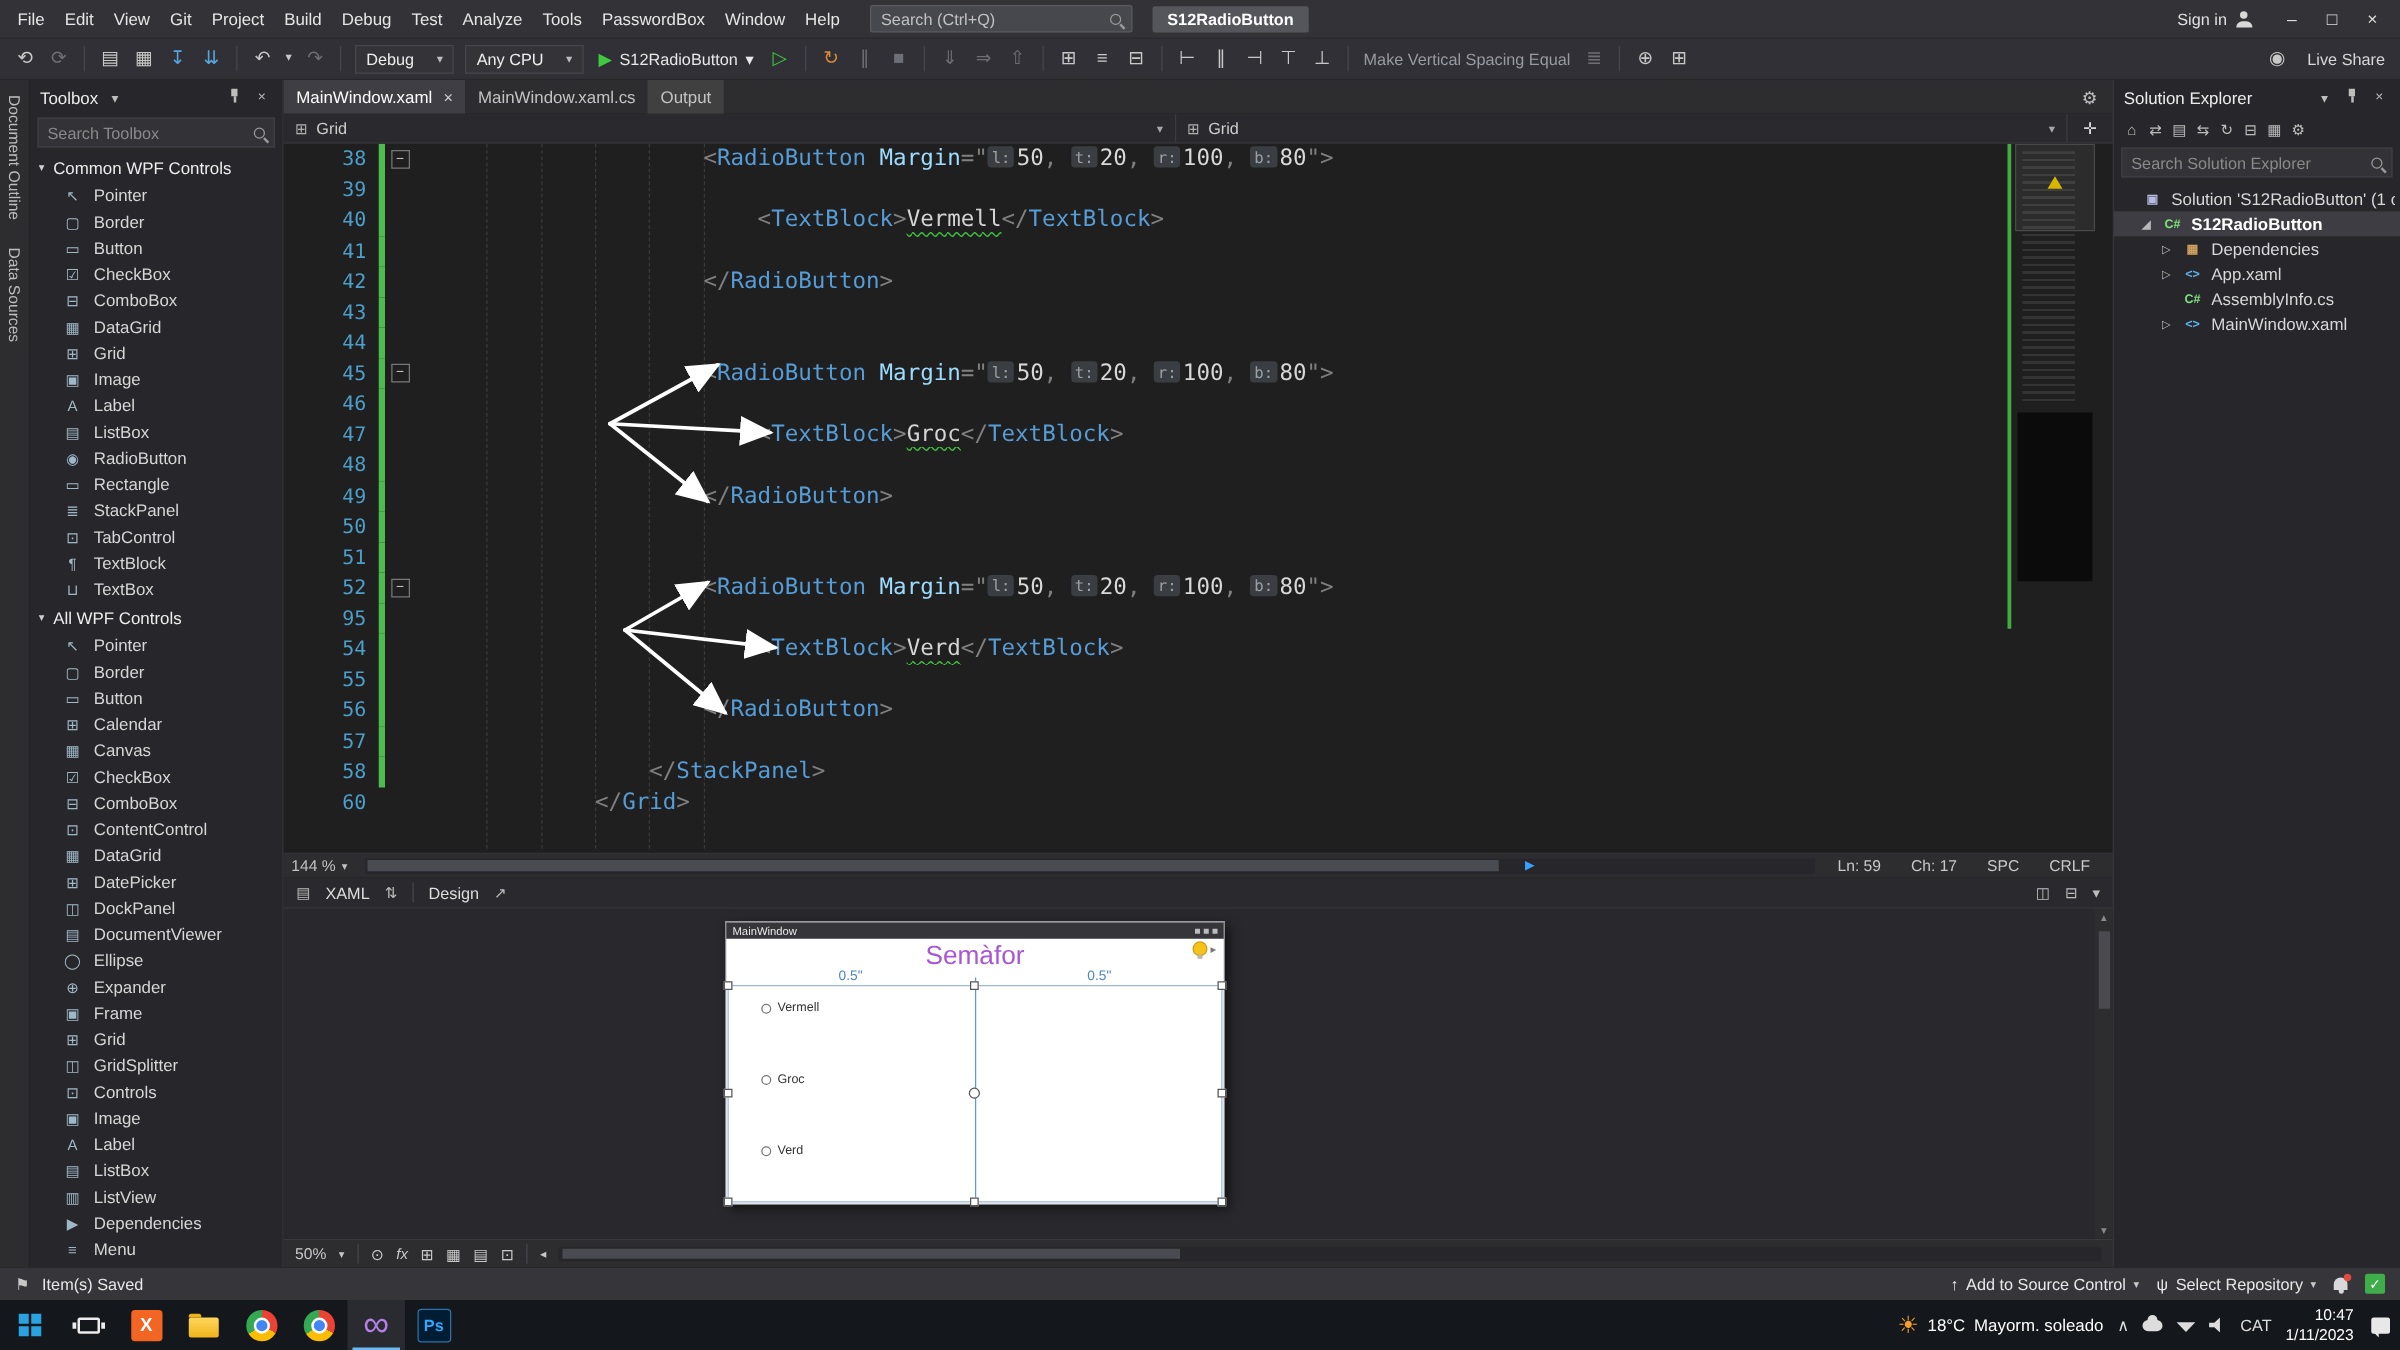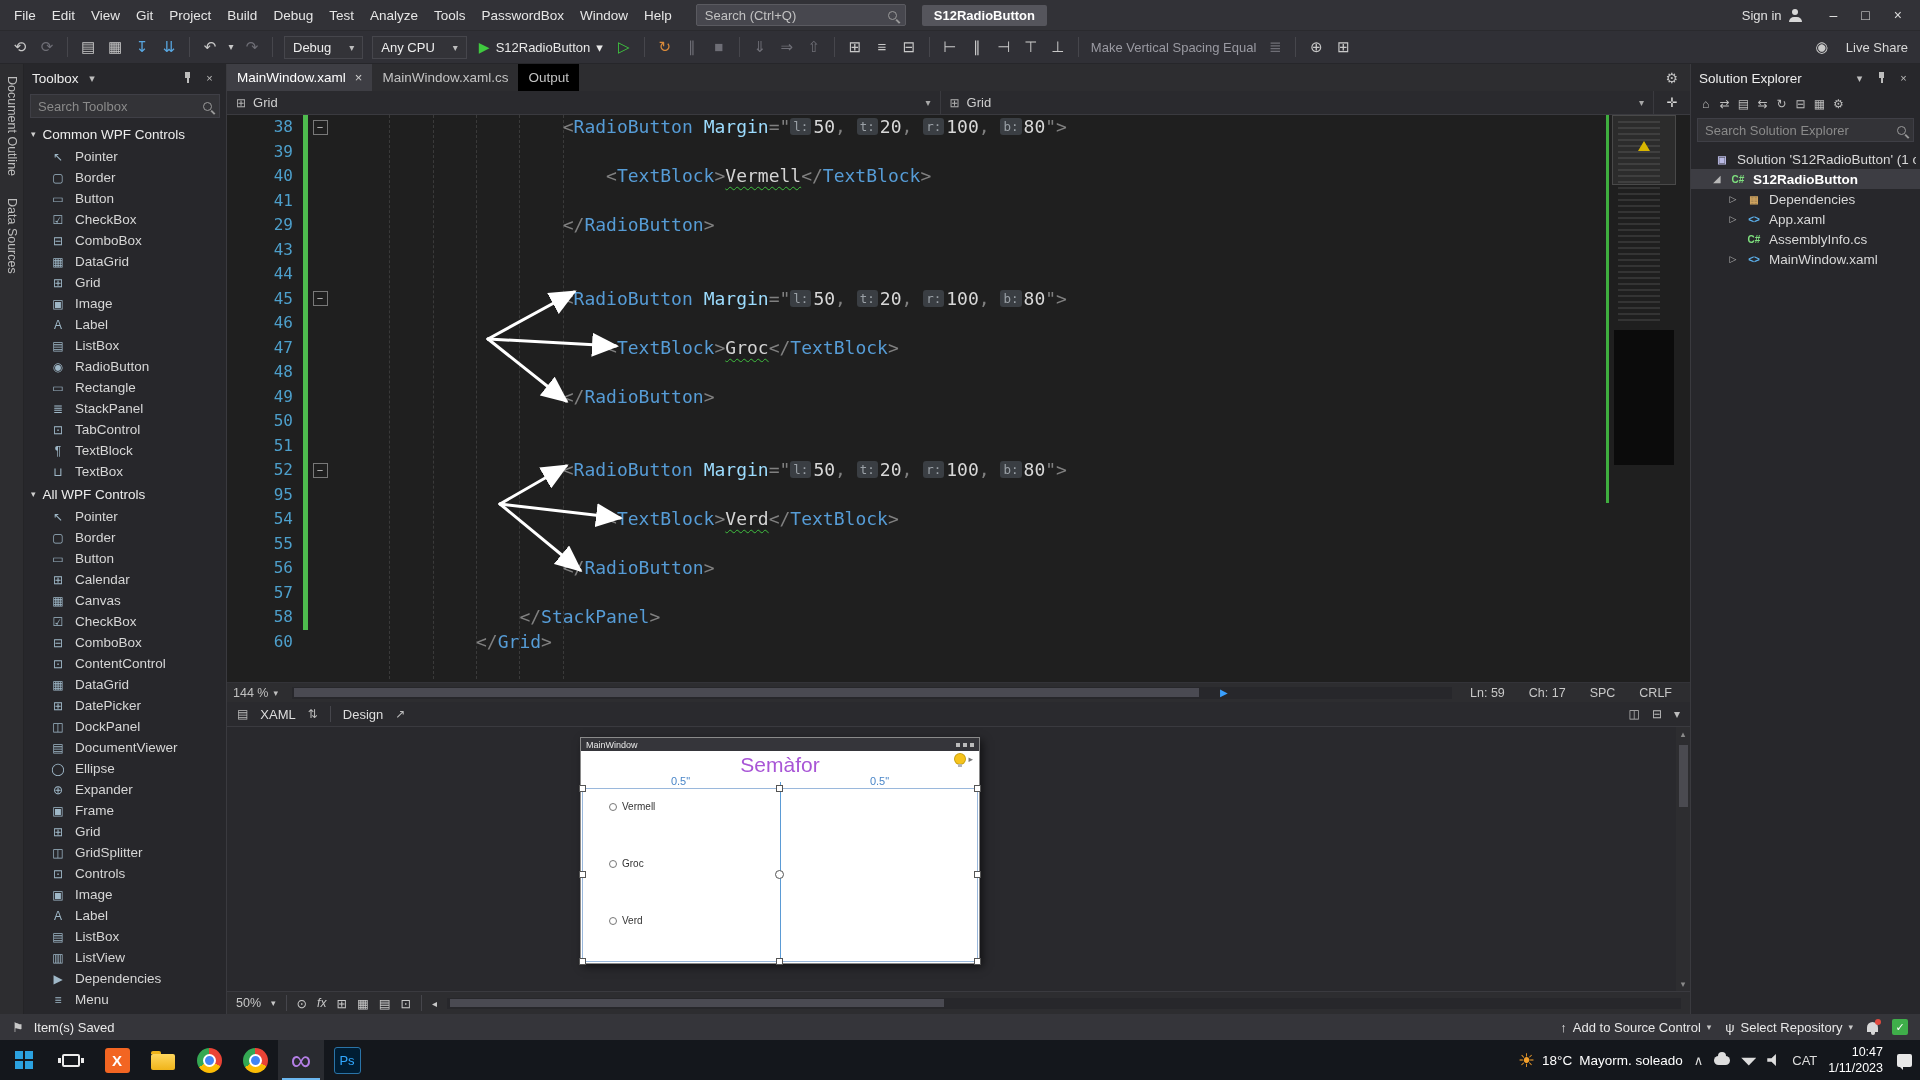--- a/index.html
+++ b/index.html
@@ -51,21 +51,21 @@
   .tb-sec{height:24px;display:flex;align-items:center;gap:7px;padding:0 7px;color:#ededed;font-size:13.5px}
   .tb-sec .tri{font-size:9px;color:#d0d0d0}
   .tb-item{height:21px;display:flex;align-items:center;gap:9px;padding:0 10px 0 26px;color:#d6d6d6;font-size:13.5px}
   .tb-item .ic{width:16px;text-align:center;color:#9fb8c8;font-size:12px}
 
   
   .editor-col{flex:1;min-width:0;display:flex;flex-direction:column;background:#1f1f1f}
   .tabs{height:27px;background:#2d2d30;display:flex;align-items:stretch}
   .tab{padding:0 10px;display:flex;align-items:center;gap:9px;font-size:13.5px;color:#c3c3c3}
   .tab.active{background:#3e3e44;color:#fff}
-  .tab.boxed{background:#000000}
+  .tab.boxed{background:#404040}
   .tab .x{color:#cfcfcf;font-size:13px}
   .tabs .sp{flex:1}
   .crumbs{height:24px;background:#2a2a2e;border-bottom:1px solid #3a3a3f;display:flex;font-size:13px;color:#cfcfcf;align-items:stretch}
   .crumb-half{flex:1;display:flex;align-items:center;gap:7px;padding:0 9px;border-right:1px solid #3a3a3f}
   .crumb-half .gicon{color:#b0b0b0;font-size:12px}
   .crumb-half .car{margin-left:auto;font-size:10px;color:#a8a8a8}
   .crumb-cross{width:36px;display:flex;align-items:center;justify-content:center;color:#d8d8d8;border:none}
 
   .code-wrap{flex:1;position:relative;overflow:hidden;background:#1f1f1f}
   .code-row{display:flex;height:24.5px;line-height:24.5px;position:relative;width:100%}
@@ -169,21 +169,21 @@
   .tapp.active::after{content:"";position:absolute;left:4px;right:4px;bottom:0;height:2.5px;background:#6cb8f0}
   .ic-taskview{width:18px;height:13px;border:2px solid #ececec;border-radius:2px;position:relative}
   .ic-taskview::before{content:"";position:absolute;left:-6px;top:2px;width:3px;height:5px;background:#ececec}
   .ic-taskview::after{content:"";position:absolute;right:-6px;top:2px;width:3px;height:5px;background:#ececec}
   .ic-xapp{width:25px;height:25px;background:#f26522;border-radius:3px;color:#fff;font-weight:bold;font-size:15px;display:flex;align-items:center;justify-content:center}
   .ic-explorer{width:24px;height:16px;background:linear-gradient(#ffd75e,#f0b41a);border-radius:2px;position:relative;margin-top:3px}
   .ic-explorer::before{content:"";position:absolute;top:-3px;left:0;width:10px;height:3px;background:#f0b41a;border-radius:2px 2px 0 0}
   .ic-chrome{width:25px;height:25px;border-radius:50%;background:conic-gradient(#ea4335 0 33%,#fbbc05 0 66%,#34a853 0 100%);position:relative}
   .ic-chrome::after{content:"";position:absolute;inset:6px;border-radius:50%;background:#4285f4;border:2.5px solid #fff}
   .ic-vs{font-size:29px;color:#b47fe6;line-height:1}
-  .ic-ps{width:27px;height:27px;background:#001d33;border:1px solid #2a74a8;border-radius:3px;color:#31a8ff;font-weight:normal;font-size:13px;display:flex;align-items:center;justify-content:center}
+  .ic-ps{width:27px;height:27px;background:#001d33;border:1px solid #2a74a8;border-radius:3px;color:#31a8ff;font-weight:bold;font-size:13px;display:flex;align-items:center;justify-content:center}
   .tray{margin-left:auto;display:flex;align-items:center;gap:11px;padding-right:8px}
   .weather{display:flex;align-items:center;gap:7px;font-size:13.5px}
   .sun{color:#f5a02a;font-size:19px}
   .tray-ic{color:#dddddd;font-size:13px}
   .icon-cloud{width:16px;height:9px;background:#ddd;border-radius:8px;position:relative;display:inline-block}
   .icon-cloud::before{content:"";position:absolute;top:-4px;left:4px;width:8px;height:8px;border-radius:50%;background:#ddd}
   .icon-wifi{width:15px;height:11px;background:#ddd;clip-path:polygon(50% 100%,0 30%,100% 30%);display:inline-block}
   .icon-vol{width:14px;height:12px;background:#ddd;clip-path:polygon(0 35%,30% 35%,62% 0,62% 100%,30% 65%,0 65%);display:inline-block}
   .clock{text-align:right;font-size:12.5px;line-height:1.3}
   .notif{width:15px;height:13px;background:#e8e8e8;border-radius:2px;position:relative;margin-left:3px}
@@ -540,21 +540,21 @@
             <div class="foldc"></div>
             <div class="code-content"><span class="indent" style="display: inline-block; width: 24ch;"></span><span class="tk-d">&lt;</span><span class="tk-t">TextBlock</span><span class="tk-d">&gt;</span><span class="tk-s">Vermell</span><span class="tk-d">&lt;/</span><span class="tk-t">TextBlock</span><span class="tk-d">&gt;</span></div>
           </div>
           <div class="code-row">
             <div class="gutter">41</div>
             <div class="chg on"></div>
             <div class="foldc"></div>
             <div class="code-content"><span class="indent" style="display: inline-block; width: 0ch;"></span></div>
           </div>
           <div class="code-row">
-            <div class="gutter">29</div>
+            <div class="gutter">42</div>
             <div class="chg on"></div>
             <div class="foldc"></div>
             <div class="code-content"><span class="indent" style="display: inline-block; width: 20ch;"></span><span class="tk-d">&lt;/</span><span class="tk-t">RadioButton</span><span class="tk-d">&gt;</span></div>
           </div>
           <div class="code-row">
             <div class="gutter">43</div>
             <div class="chg on"></div>
             <div class="foldc"></div>
             <div class="code-content"><span class="indent" style="display: inline-block; width: 0ch;"></span></div>
           </div>

